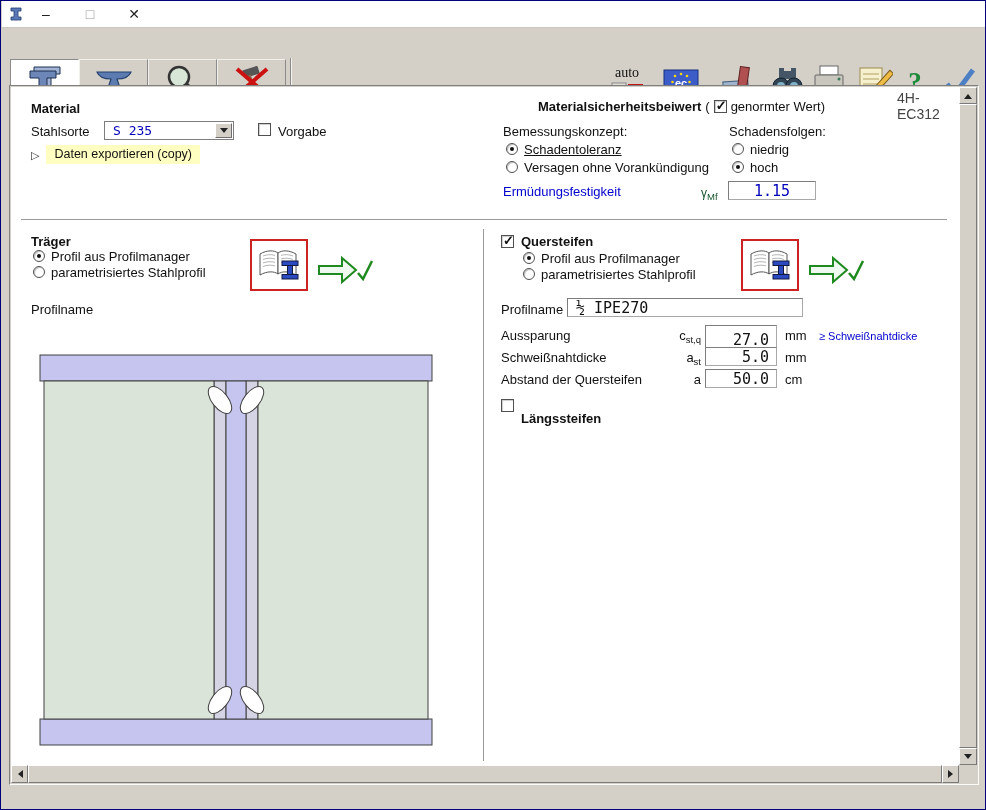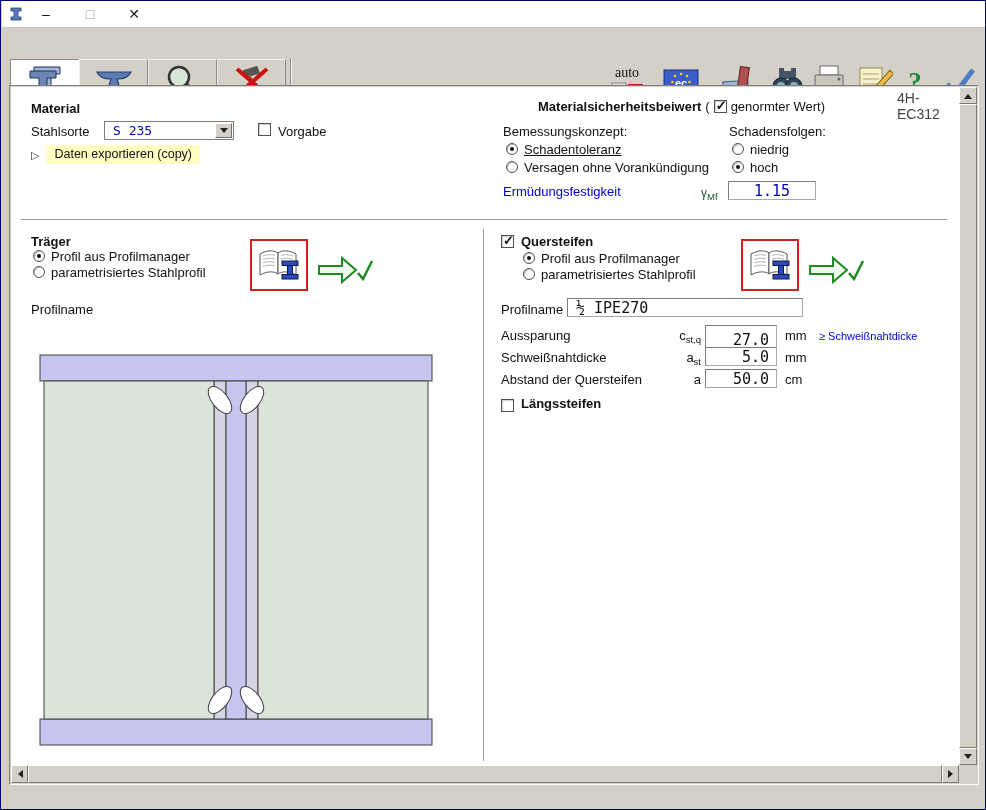--- a/index.html
+++ b/index.html
@@ -351,21 +351,21 @@
     <span class="lbl" style="left:774px;top:263px;">mm</span>
 
     <span class="lbl" style="left:490px;top:285px;">Abstand der Quersteifen</span>
     <span class="lbl" style="left:640px;top:285px;width:50px;text-align:right;"><span>a</span><span class="sub"></span></span>
     <div class="field num" style="left:694px;top:282px;width:72px;height:19px;">
       <span>50.0</span>
     </div>
     <span class="lbl" style="left:774px;top:285px;">cm</span>
 
     <span class="cb" style="left:490px;top:312px;"></span>
-    <span class="lbl b" style="left:510px;top:309px;">Längssteifen</span>
+    <span class="lbl b" style="left:510px;top:324px;">Längssteifen</span>
   </div>
 
   <div class="scrolltrack" style="left:958px;top:86px;width:18px;height:678px;">
     <div class="sbtn" style="left:0;top:0;width:18px;height:17px;">
         <span class="t-up"></span>
       </div>
     <div class="sthumb" style="left:0;top:17px;width:18px;height:644px;"></div>
     <div class="sbtn" style="left:0;bottom:0;width:18px;height:17px;">
         <span class="t-down"></span>
       </div>

